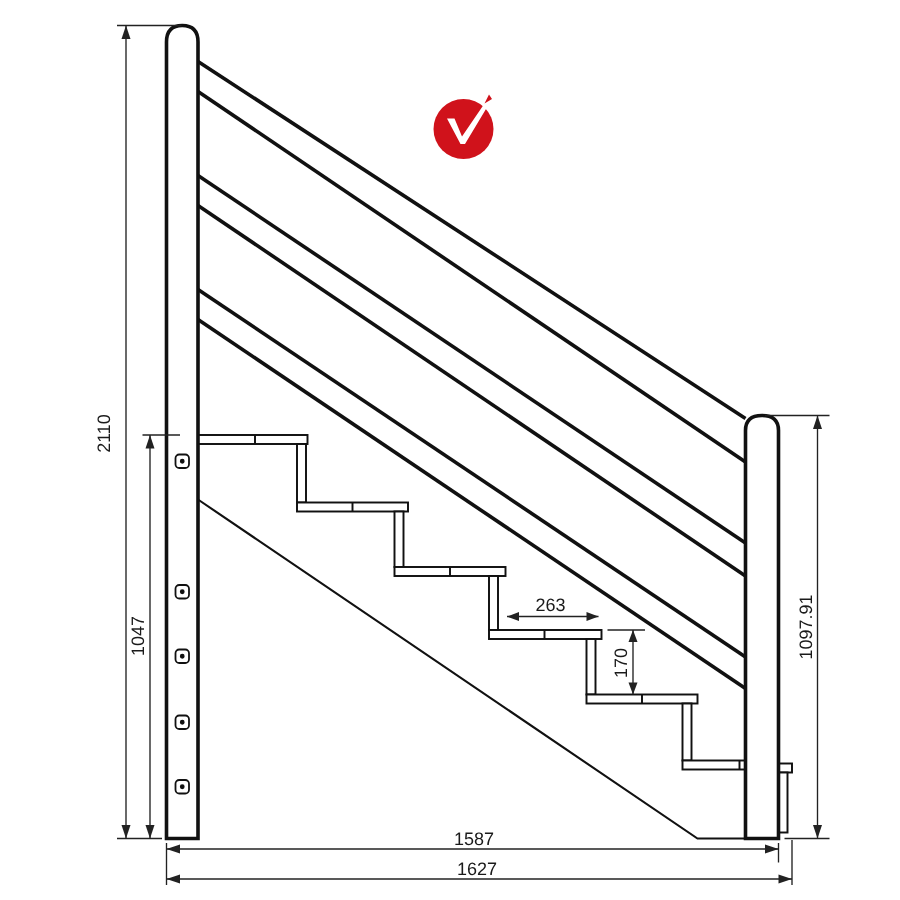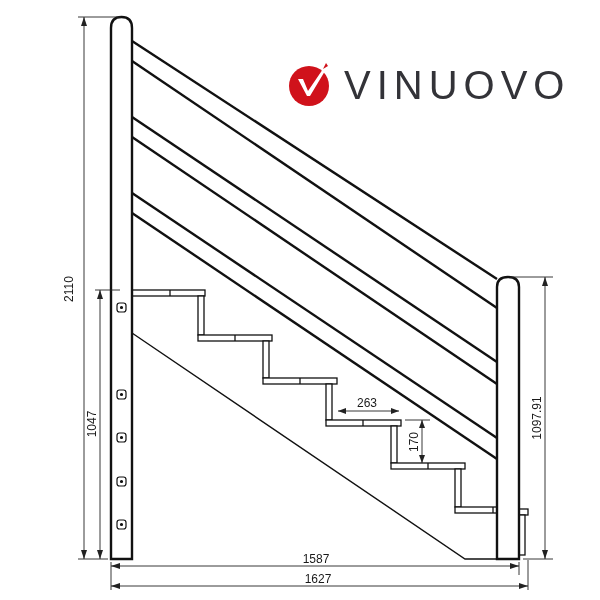--- a/index.html
+++ b/index.html
@@ -125,14 +125,13 @@
 </svg>
 
 <div class="logo">
   <div class="logo-mark">
     <svg width="46" height="46" viewBox="0 0 46 46">
       <circle cx="21" cy="24" r="20" fill="#d0121b"></circle>
       <path d="M10,17 L19,34 L22,34 L40,4 L35,7 L20,29 L15,17 Z" fill="#ffffff"></path>
       <path d="M35,7 L40,4 L38,1 Z" fill="#d0121b"></path>
     </svg>
   </div>
-  <div class="logo-text">VINUOVO</div>
 </div>
 
 </body></html>

